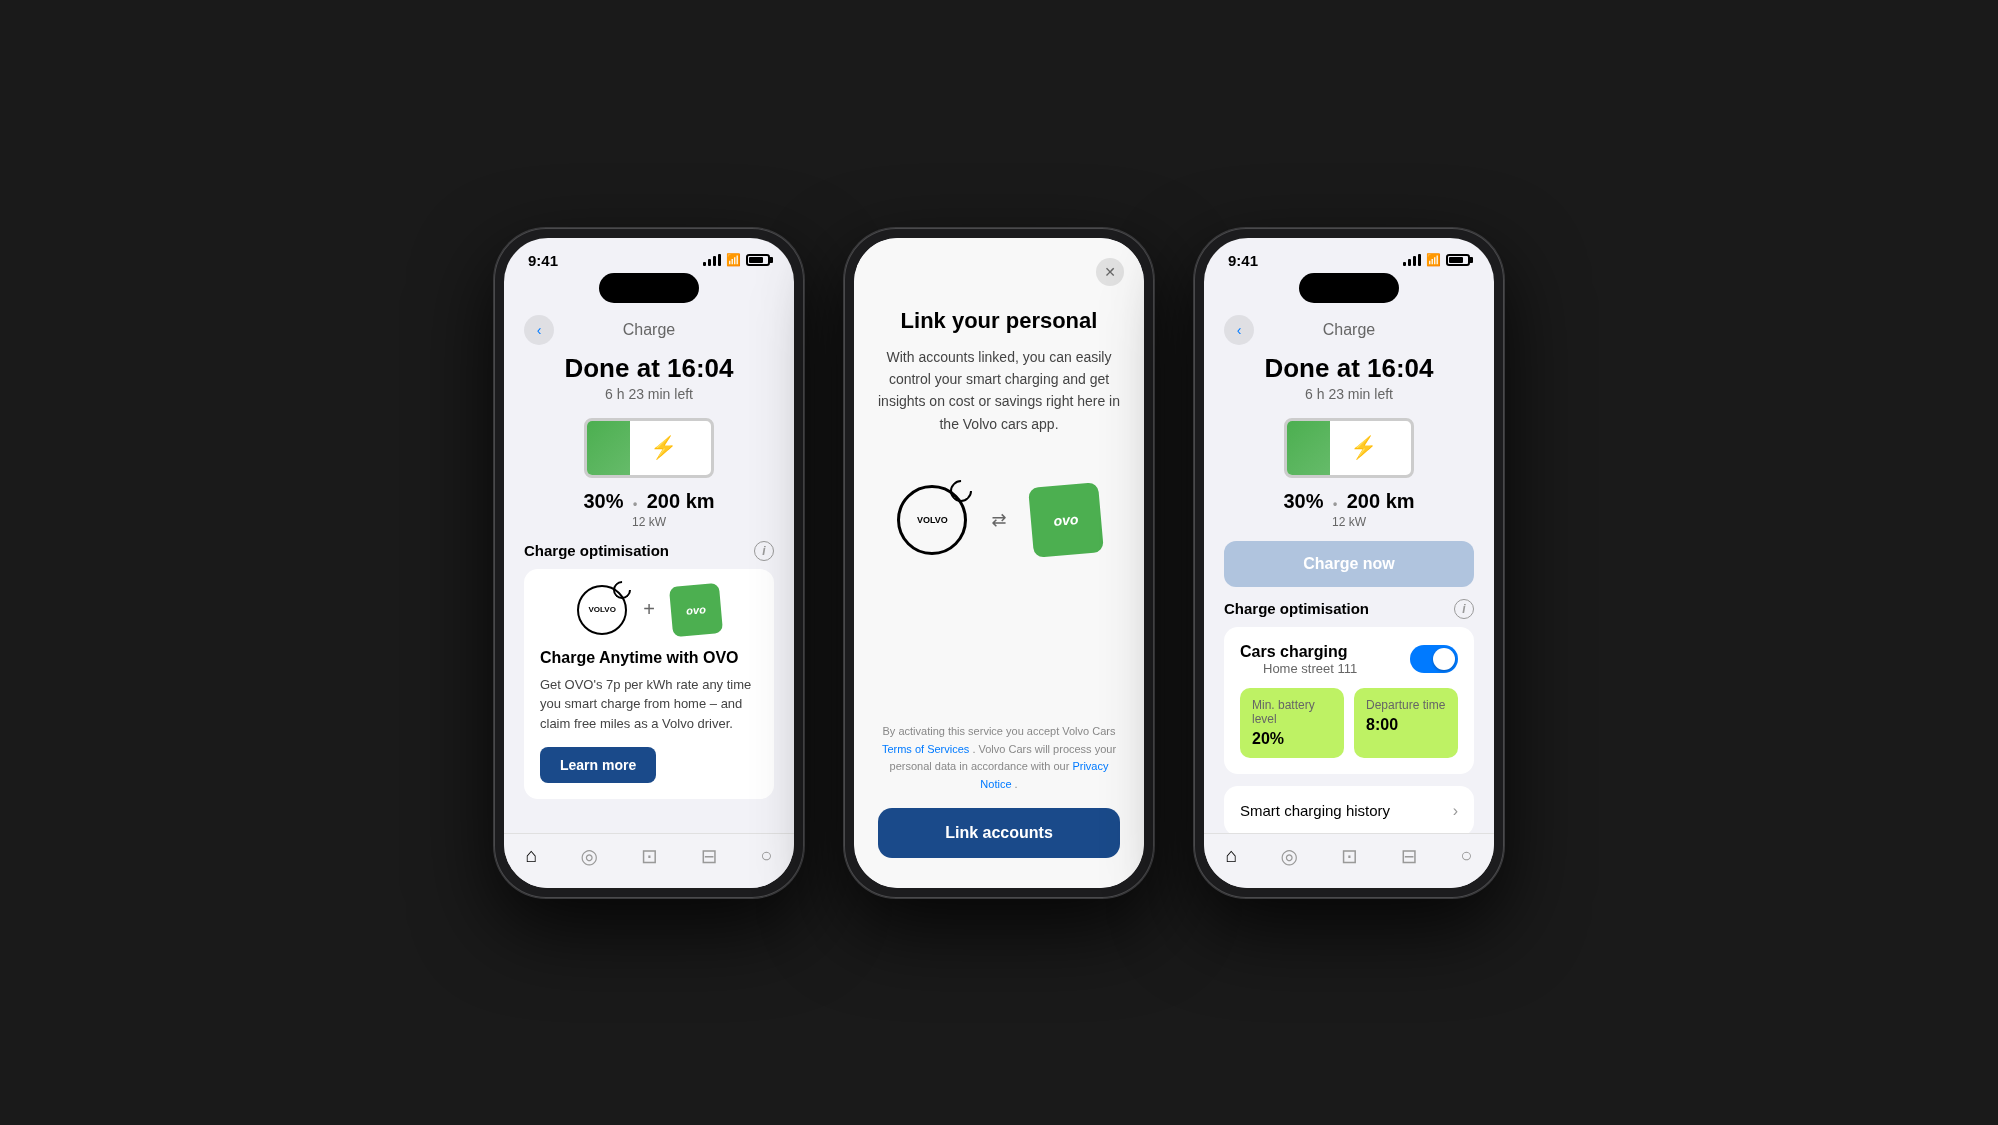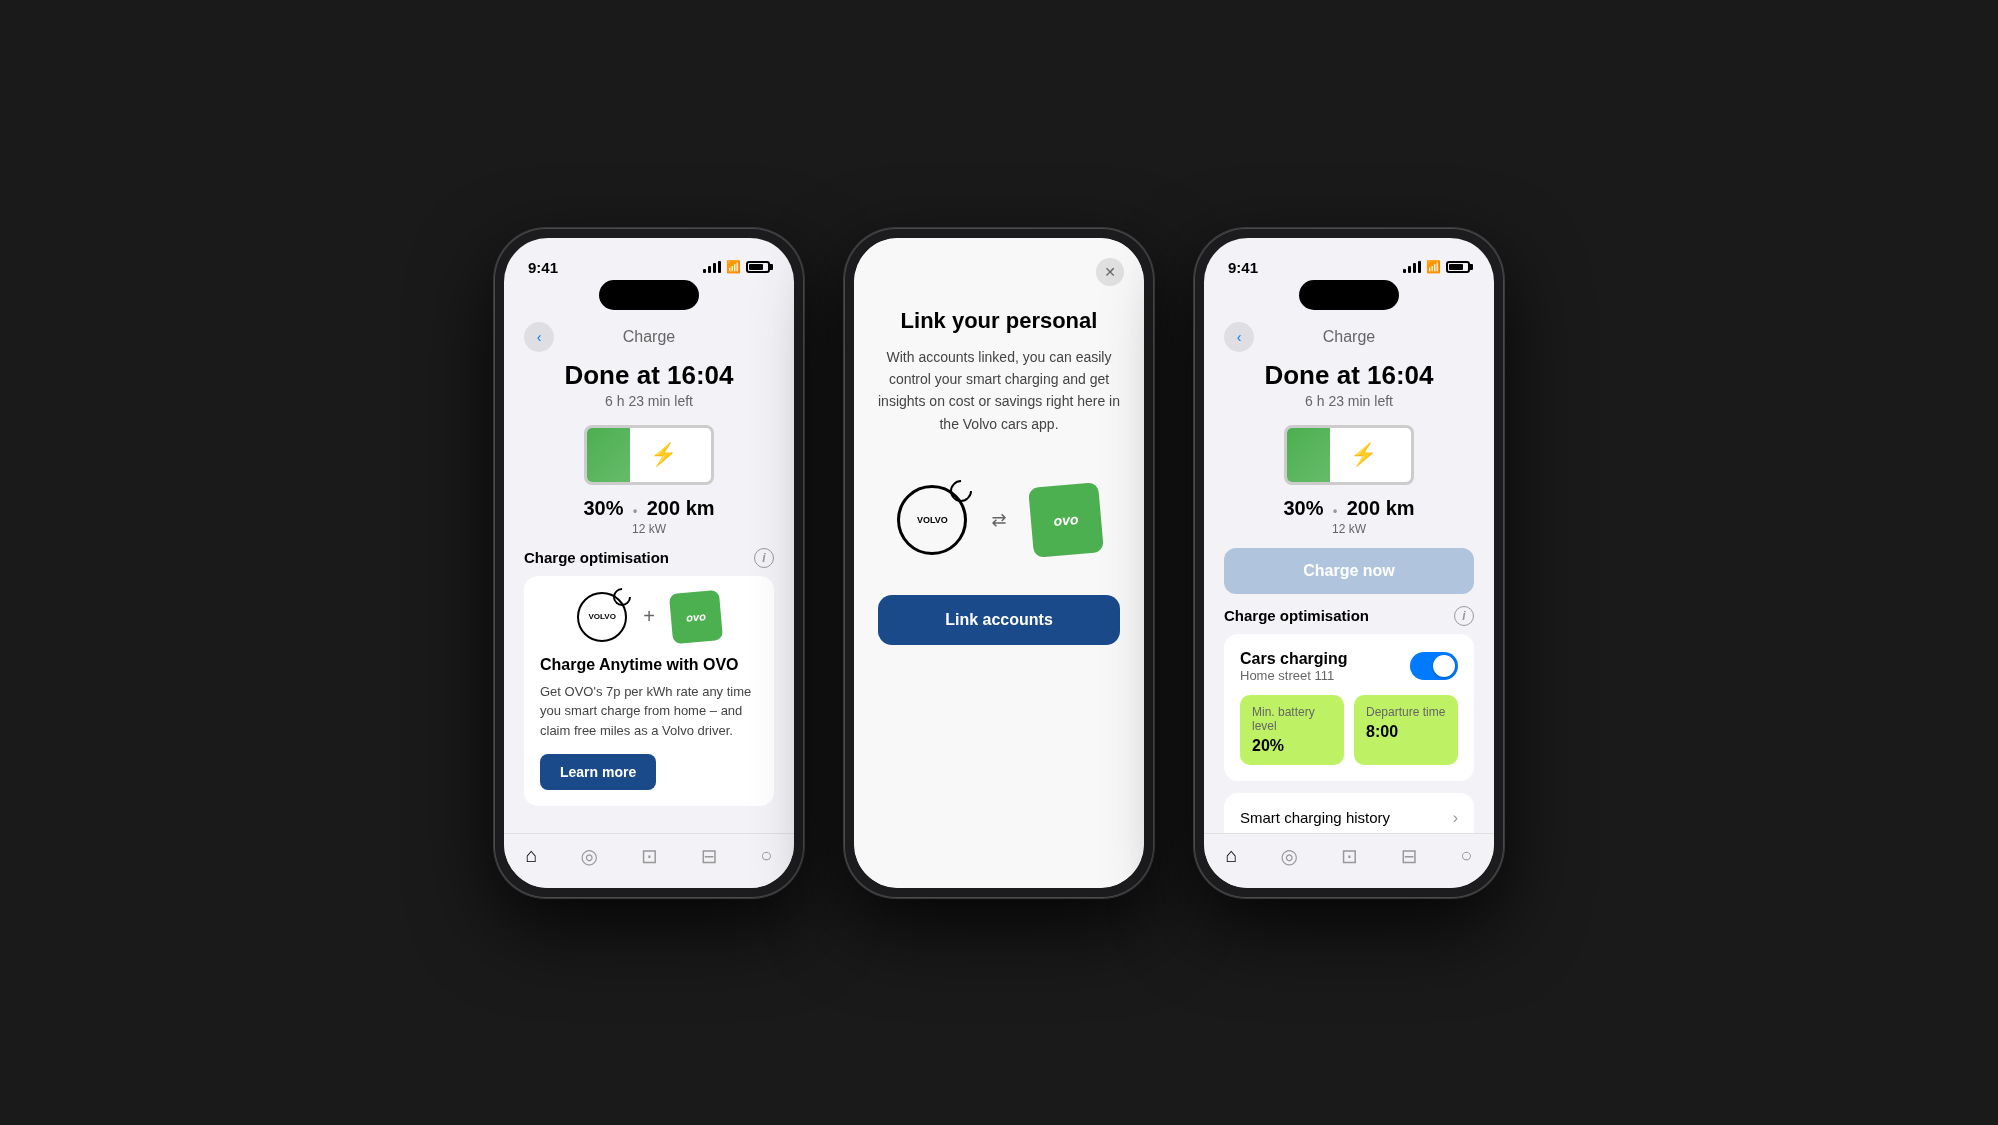--- a/index.html
+++ b/index.html
@@ -40,21 +40,21 @@
       display: flex;
       flex-direction: column;
       position: relative;
     }
 
     
     .status-bar {
       display: flex;
       justify-content: space-between;
       align-items: center;
-      padding: 21px 24px 4px;
+      padding: 14px 24px 4px;
       background: transparent;
       flex-shrink: 0;
     }
     .status-time {
       font-size: 15px;
       font-weight: 600;
       color: #000;
     }
     .status-icons {
       display: flex;
@@ -389,20 +389,21 @@
       margin-bottom: 4px;
     }
     .smart-charge-label {
       font-size: 16px;
       font-weight: 600;
       color: #000;
     }
     .smart-charge-sub {
       font-size: 13px;
       color: #666;
+      margin-left: 23px;
     }
     
     .toggle {
       width: 48px;
       height: 28px;
       background: #007AFF;
       border-radius: 14px;
       position: relative;
       cursor: pointer;
     }
@@ -686,20 +687,27 @@
         <div class="modal-desc">With accounts linked, you can easily control your smart charging and get insights on cost or savings right here in the Volvo cars app.</div>
         <div class="modal-logos">
           <div class="modal-volvo">
             <span>VOLVO</span>
           </div>
           <span class="link-icon">⇄</span>
           <div class="modal-ovo">
             <span>ovo</span>
           </div>
         </div>
+        <div class="modal-footer">
+          <span>By activating this service you accept Volvo Cars</span>
+          <a href="#">Terms of Services</a>
+          <span>. Volvo Cars will process your personal data in accordance with our</span>
+          <a href="#">Privacy Notice</a>
+          <span>.</span>
+        </div>
         <div class="link-accounts-btn">Link accounts</div>
       </div>
     </div>
   </div>
 
   <div class="phone">
     <div class="phone-inner">
 
       <div class="status-bar">
         <span class="status-time">9:41</span>

